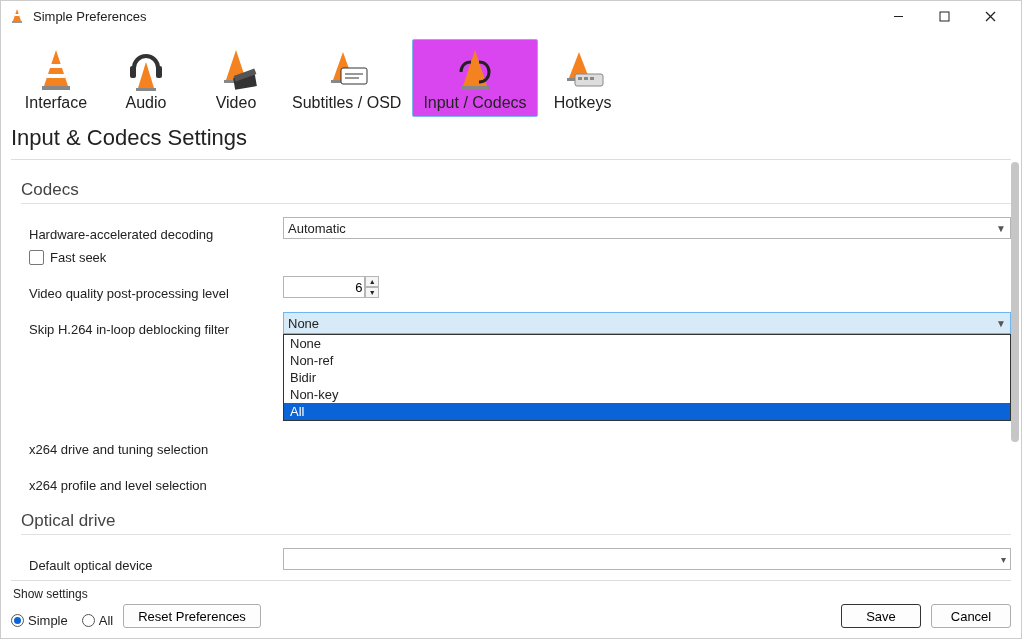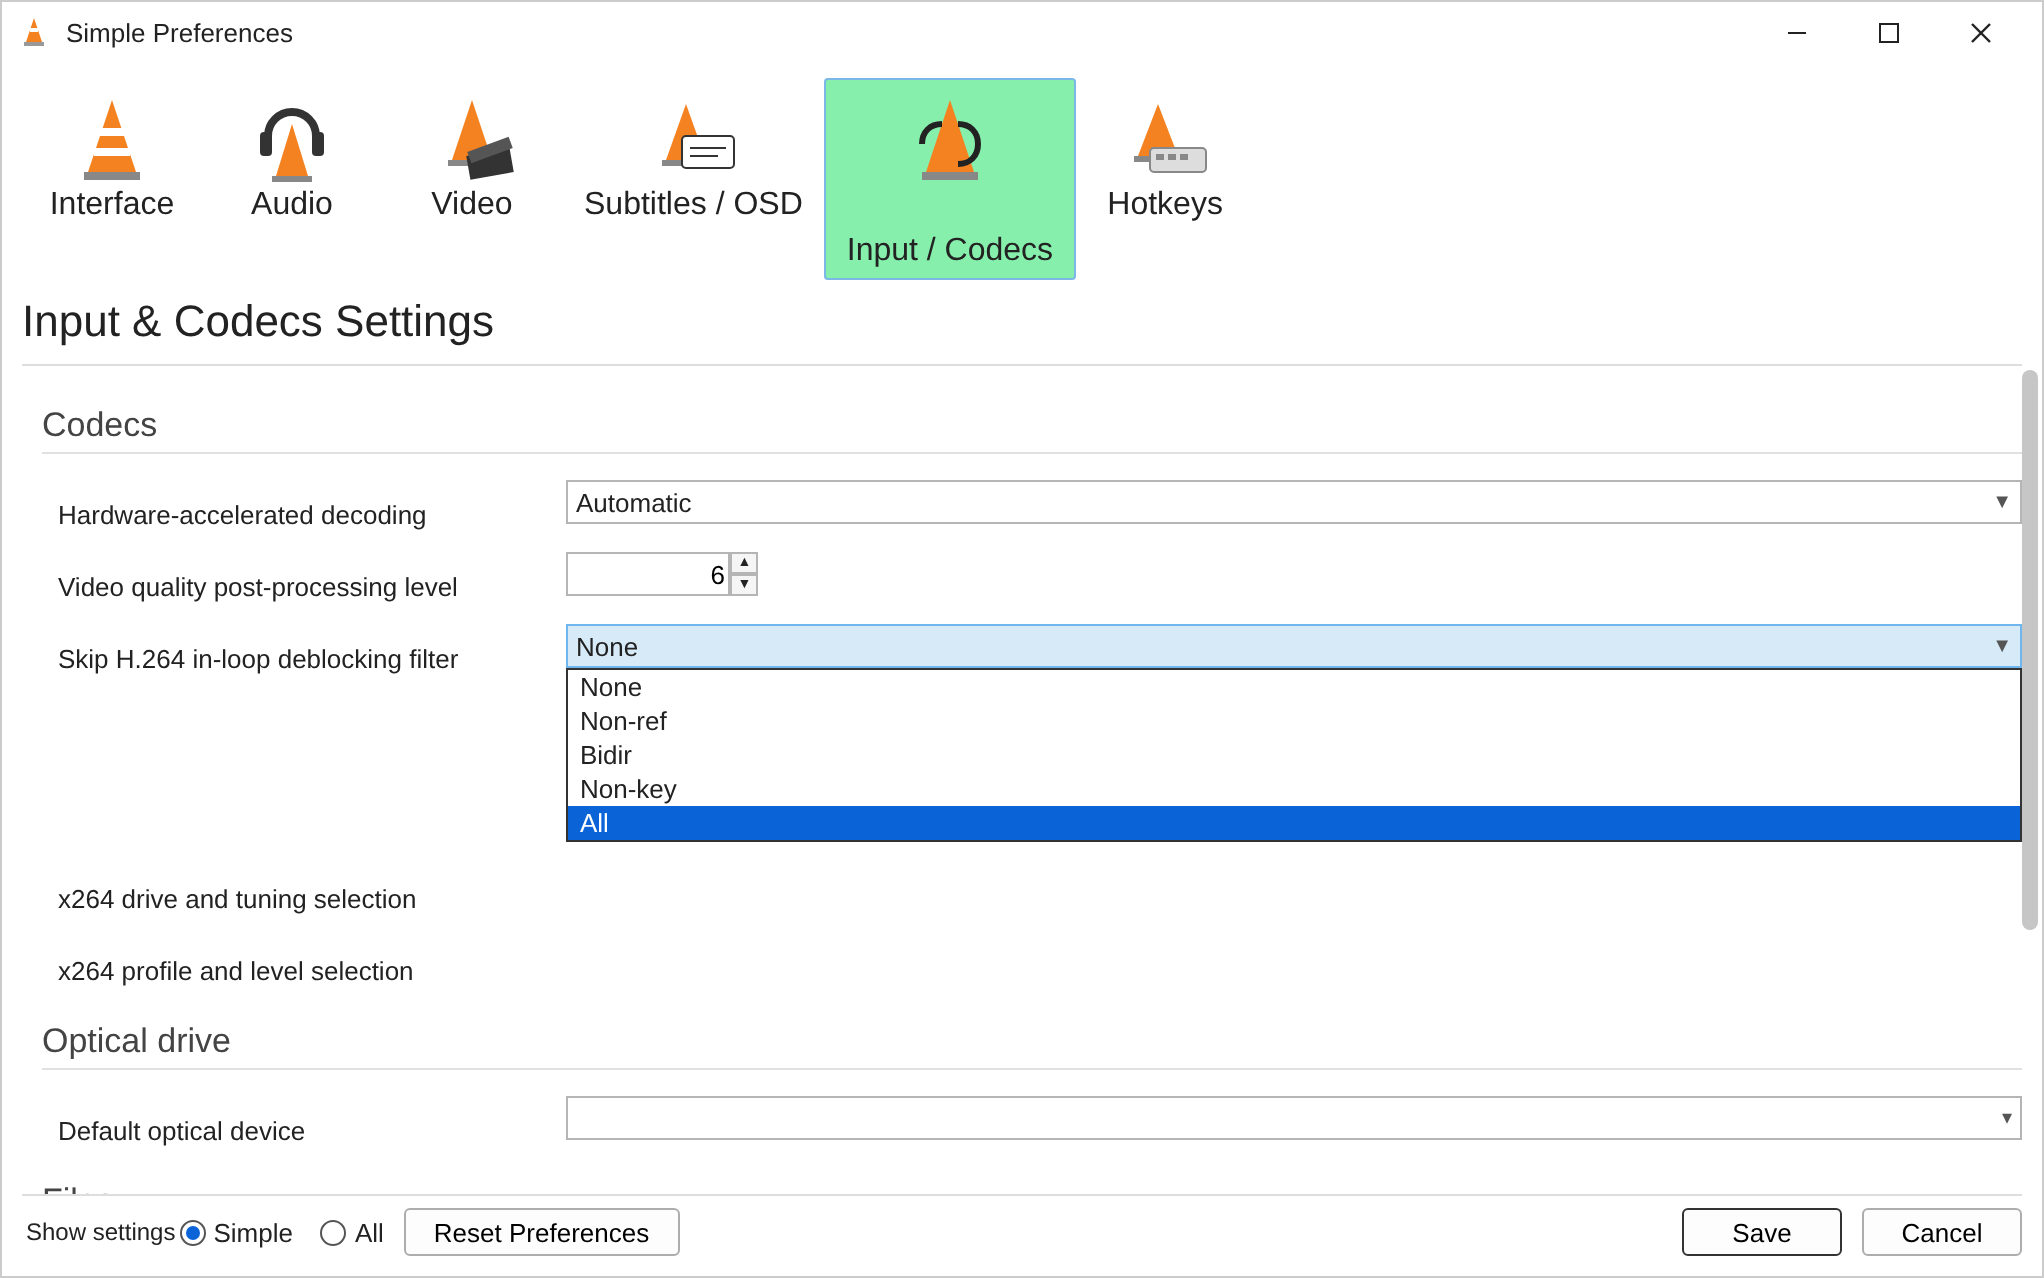--- a/index.html
+++ b/index.html
@@ -6,21 +6,21 @@
   html, body { margin: 0; padding: 0; font-family: "Segoe UI", Tahoma, sans-serif; font-size: 13px; color: #222; background: #fff; }
   .window { width: 1022px; height: 639px; background: #fff; position: relative; display: flex; flex-direction: column; border: 1px solid #ccc; }
   .titlebar { height: 30px; display: flex; align-items: center; padding: 0 8px; }
   .titlebar .app-icon { width: 16px; height: 16px; margin-right: 8px; }
   .titlebar .title { flex: 1; font-size: 13px; }
   .titlebar .winbtns { display: flex; gap: 0; }
   .winbtn { width: 46px; height: 28px; display: flex; align-items: center; justify-content: center; cursor: default; }
   .winbtn svg { width: 11px; height: 11px; }
   .category-bar { display: flex; padding: 8px 10px 0 10px; gap: 0; }
   .cat-item { display: flex; flex-direction: column; align-items: center; padding: 6px 10px 4px 10px; min-width: 90px; cursor: default; border: 1px solid transparent; border-radius: 2px; }
-  .cat-item.selected { background: #86efac; border: 1px solid #7bb8e8; gap: 23px; }
+  .cat-item.selected { background: #d946ef; border: 1px solid #7bb8e8; }
   .cat-item .cat-icon { width: 48px; height: 48px; display: flex; align-items: center; justify-content: center; }
   .cat-item .cat-label { font-size: 16px; margin-top: 0; }
   .page-title { font-size: 22px; padding: 8px 26px 4px 10px; }
   .hr { border: none; border-top: 1px solid #ddd; margin: 4px 10px 0 10px; }
   .scroll-area { flex: 1; overflow: hidden; position: relative; padding: 6px 10px 0 14px; }
   .scrollbar-mock { position: absolute; right: 2px; top: 2px; width: 8px; height: 280px; background: #c6c6c6; border-radius: 4px; }
   .group-title { font-size: 17px; color: #444; margin: 14px 0 6px 6px; border-bottom: 1px solid #e1e1e1; padding-bottom: 3px; }
   .row { display: flex; align-items: center; padding: 4px 0 4px 14px; min-height: 26px; }
   .row .label { width: 254px; margin-top: 13px; }
   .row .control { flex: 1; position: relative; }
@@ -40,21 +40,21 @@
   .dd-list .opt.hi { background: #0a64d8; color: #fff; }
   .footer-sep { border:none; border-top:1px solid #ddd; margin: 0 10px; }
   .footer { display: flex; align-items: center; padding: 6px 10px 10px 10px; gap: 10px; }
   .footer .show-label { font-size: 12px; margin-right: 0; margin-left:2px; }
   .radio-row { display: flex; align-items: center; gap: 4px; }
   .radio { width: 13px; height: 13px; border: 1px solid #555; border-radius: 50%; display:flex; align-items:center; justify-content:center; }
   .radio.sel::after { content:''; width:7px; height:7px; border-radius:50%; background:#0a64d8; }
   .btn { height: 24px; padding: 0 14px; border: 1px solid #adadad; background: #fdfdfd; border-radius: 3px; font: inherit; cursor: default; display:flex; align-items:center; justify-content:center; }
   .btn.primary { border-color:#333; }
   .footer .spacer { flex: 1; }
-  .footer-col { display:flex; gap:2px; }
+  .footer-col { display:flex; flex-direction:column; gap:12px; }
   .browse-row { display:flex; gap:8px; align-items:flex-start; }
   .browse-row input { flex:1; }
   .group-title.sub { margin-left:6px; }
 </style>
 </head>
 <body>
 <div class="window">
 
 <div class="titlebar">
   <span class="app-icon">
@@ -169,20 +169,24 @@
   <div class="row">
     <div class="label">Hardware-accelerated decoding</div>
     <div class="control">
       <div class="combo-box">
         <span>Automatic</span>
         <span class="arrow">▼</span>
       </div>
     </div>
   </div>
 
+  <div class="chk">
+    <span class="box"></span>
+    <span>Fast seek</span>
+  </div>
 
   <div class="row">
     <div class="label">Video quality post-processing level</div>
     <div class="control" style="flex:0 0 auto;">
       <div class="spin-wrap">
         <input class="spin" value="6" style="">
         <div class="spin-btns">
           <div>▲</div>
           <div>▼</div>
         </div>

